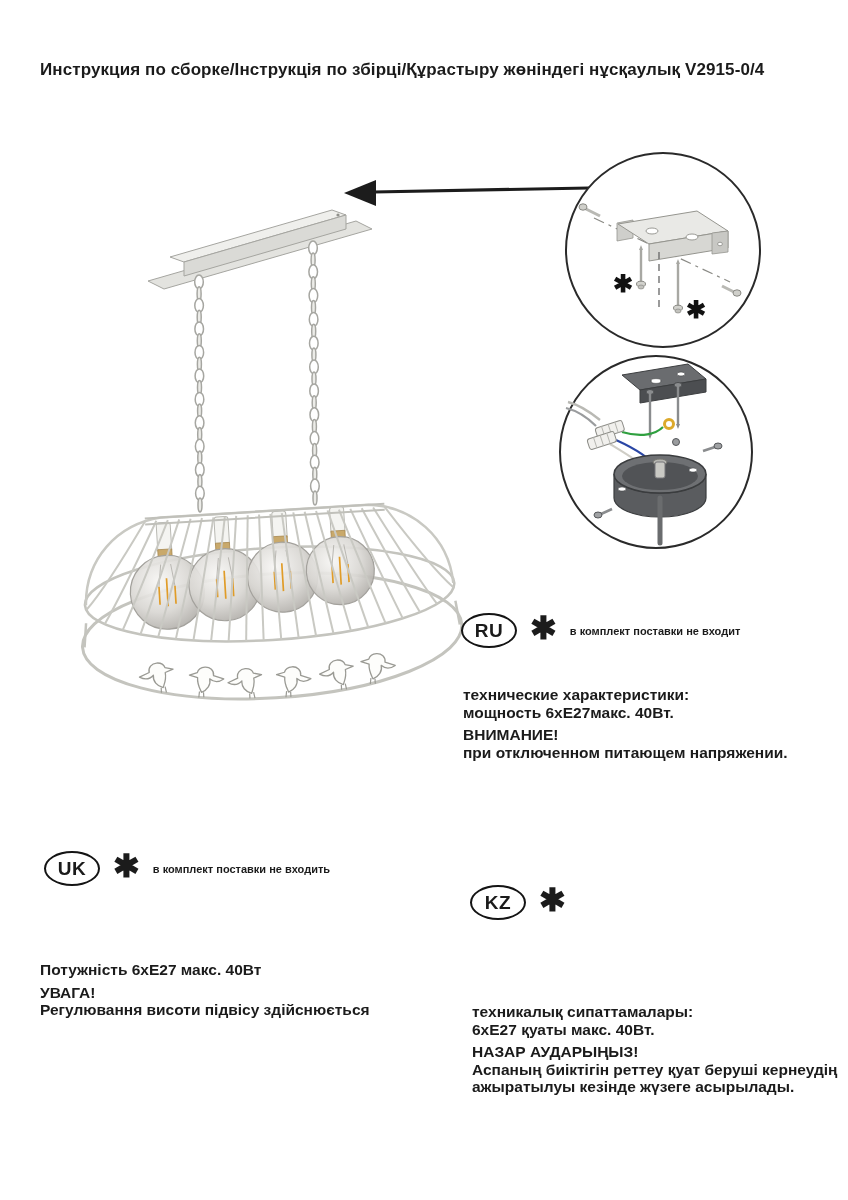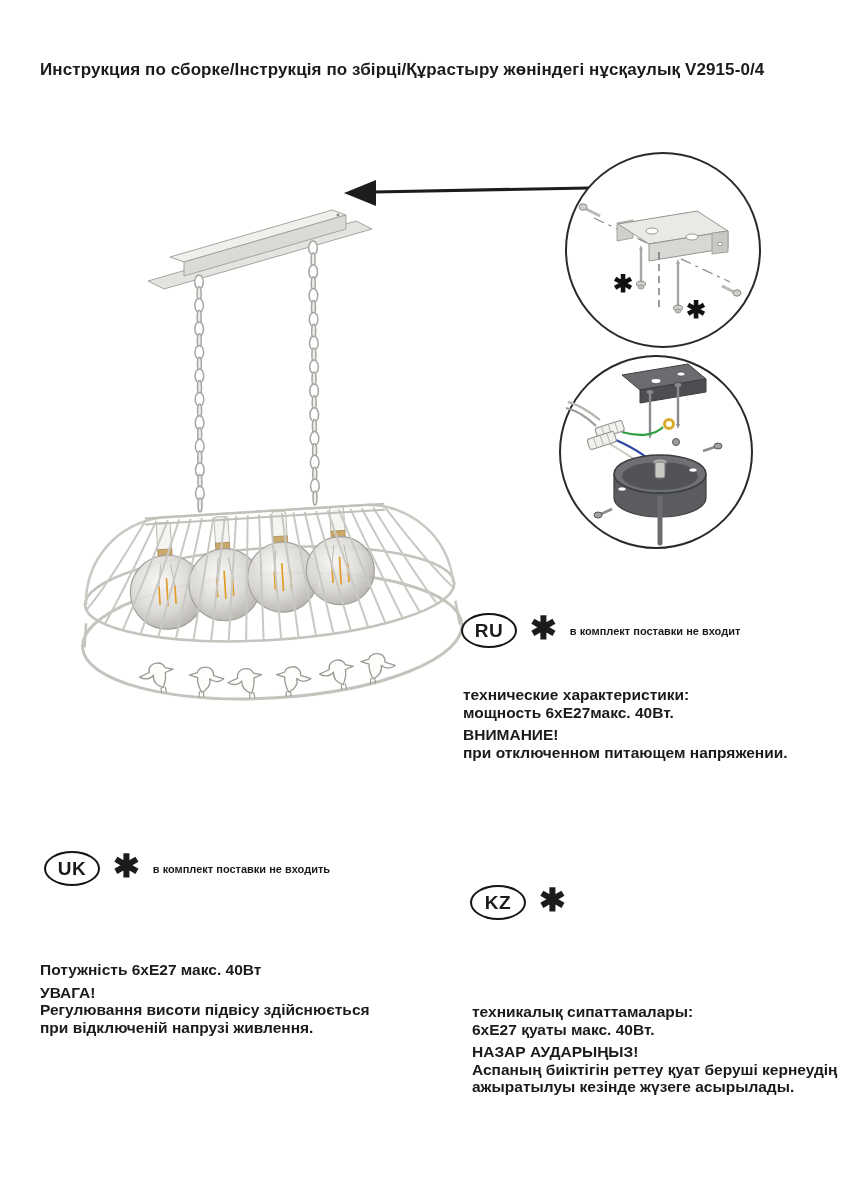--- a/index.html
+++ b/index.html
@@ -288,21 +288,20 @@
 <div class="lang-row" id="row-uk" style="left:44px;top:851px;">
   <div class="badge">UK</div>
   <div class="star">✱</div>
   <div class="note">в комплект поставки не входить</div>
 </div>
 
 <div class="specs" id="specs-uk" style="left:40px;top:961px;">
   <p>Потужність 6хЕ27 макс. 40Вт</p>
   <p class="warn">УВАГА!</p>
   <p>Регулювання висоти підвісу здійснюється</p>
-  <p>при відключеній напрузі живлення.</p>
 </div>
 
 <div class="lang-row" id="row-kz" style="left:470px;top:885px;">
   <div class="badge">KZ</div>
   <div class="star">✱</div>
 </div>
 
 <div class="specs" id="specs-kz" style="left:472px;top:961px;margin-top:42px;">
   <p>техникалық сипаттамалары:</p>
   <p>6хЕ27 қуаты макс. 40Вт.</p>

